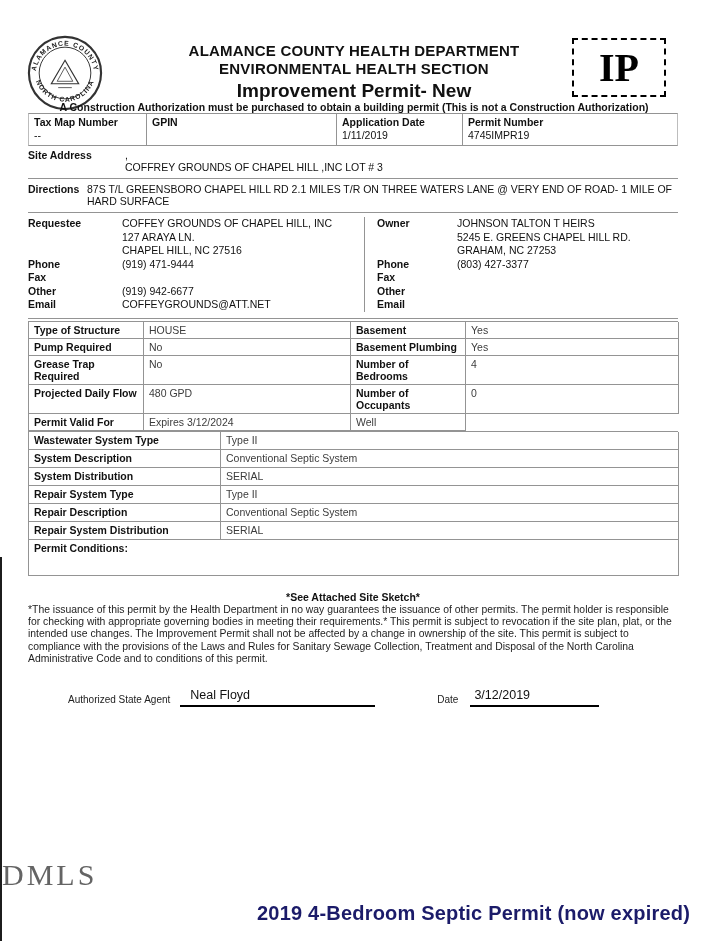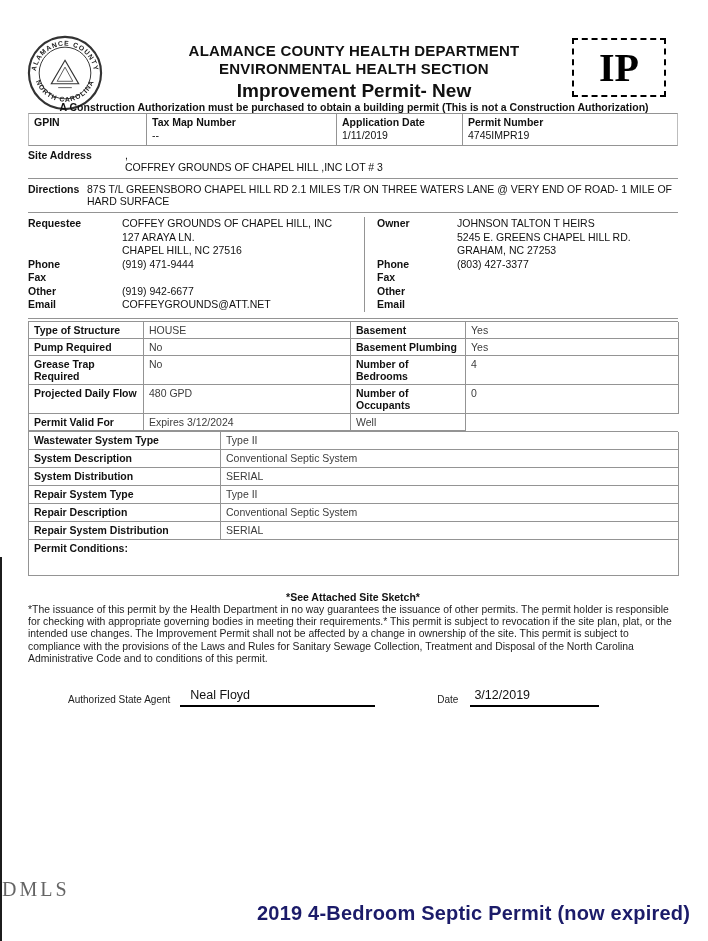--- a/index.html
+++ b/index.html
@@ -73,22 +73,22 @@
   .sig-date{margin-left:12px;width:125px;border-bottom:2px solid #000;
             font-size:12.5px;padding:0 0 3px 4px;}
 
   
   .annotation{position:absolute;left:24px;top:634px;width:664px;font-weight:bold;
               font-size:24.5px;line-height:31px;letter-spacing:.2px;
               text-shadow:1.5px 1.5px 1px rgba(110,110,205,.45);}
   .annotation .para2{margin-top:27px;}
 
   
-  .watermark{position:absolute;left:2px;top:878px;font-family:"Liberation Serif",serif;
-             font-size:20px;letter-spacing:3px;color:#4a4a4a;font-weight:400;opacity:.85;}
+  .watermark{position:absolute;left:2px;top:858px;font-family:"Liberation Serif",serif;
+             font-size:30px;letter-spacing:3px;color:#4a4a4a;font-weight:400;opacity:.85;}
   .caption{position:absolute;right:18px;top:902px;font-weight:bold;font-size:20px;letter-spacing:.2px;}
 </style>
 </head>
 <body>
 
 <div class="page">
   <div class="edge-line"></div>
 
   <svg class="seal" viewBox="0 0 80 80">
     <circle cx="40" cy="40" r="37" fill="none" stroke="#333" stroke-width="2.2"></circle>
@@ -115,26 +115,26 @@
   <div class="stamp">
     <span>IP</span>
   </div>
 
   <div class="notice">A Construction Authorization must be purchased to obtain a building permit (This is not a Construction Authorization)</div>
 
   <div class="content">
 
     <div class="info-table">
       <div class="info-cell">
+        <div class="lab">Tax Map Number</div>
+        <div class="val">--</div>
+      </div>
+      <div class="info-cell">
         <div class="lab">GPIN</div>
         <div class="val"></div>
-      </div>
-      <div class="info-cell">
-        <div class="lab">Tax Map Number</div>
-        <div class="val">--</div>
       </div>
       <div class="info-cell">
         <div class="lab">Application Date</div>
         <div class="val">1/11/2019</div>
       </div>
       <div class="info-cell">
         <div class="lab">Permit Number</div>
         <div class="val">4745IMPR19</div>
       </div>
     </div>

